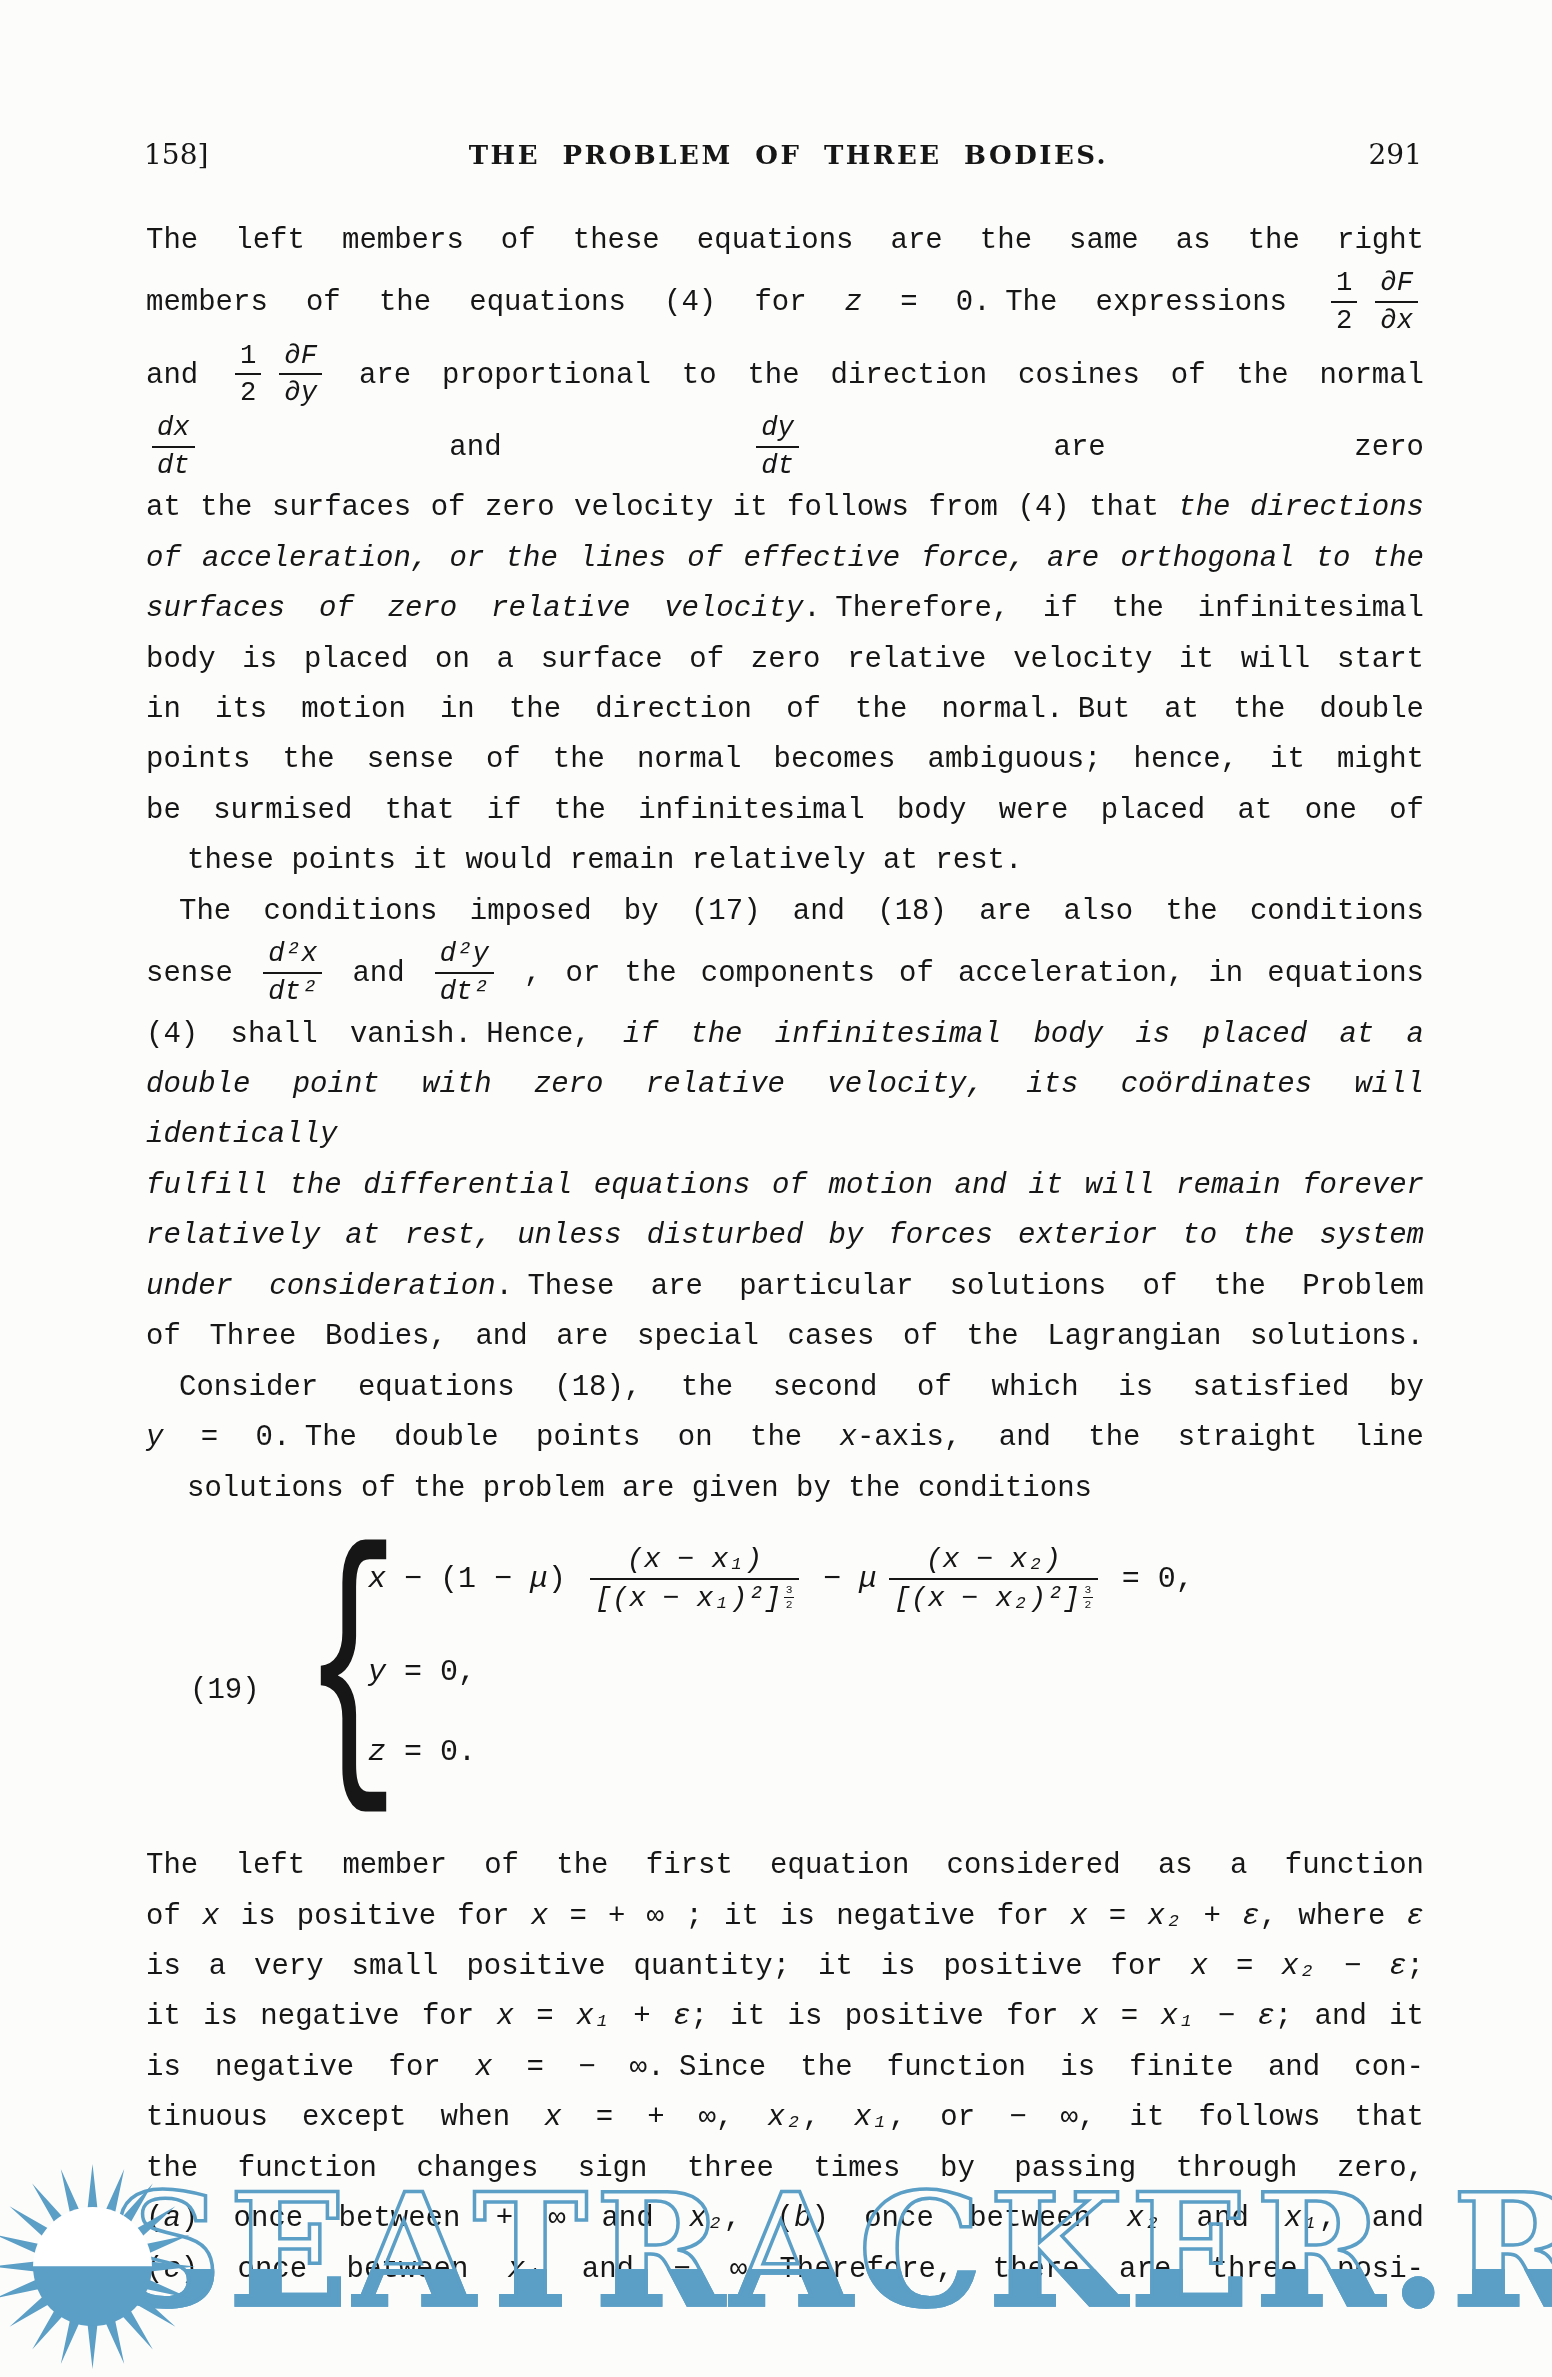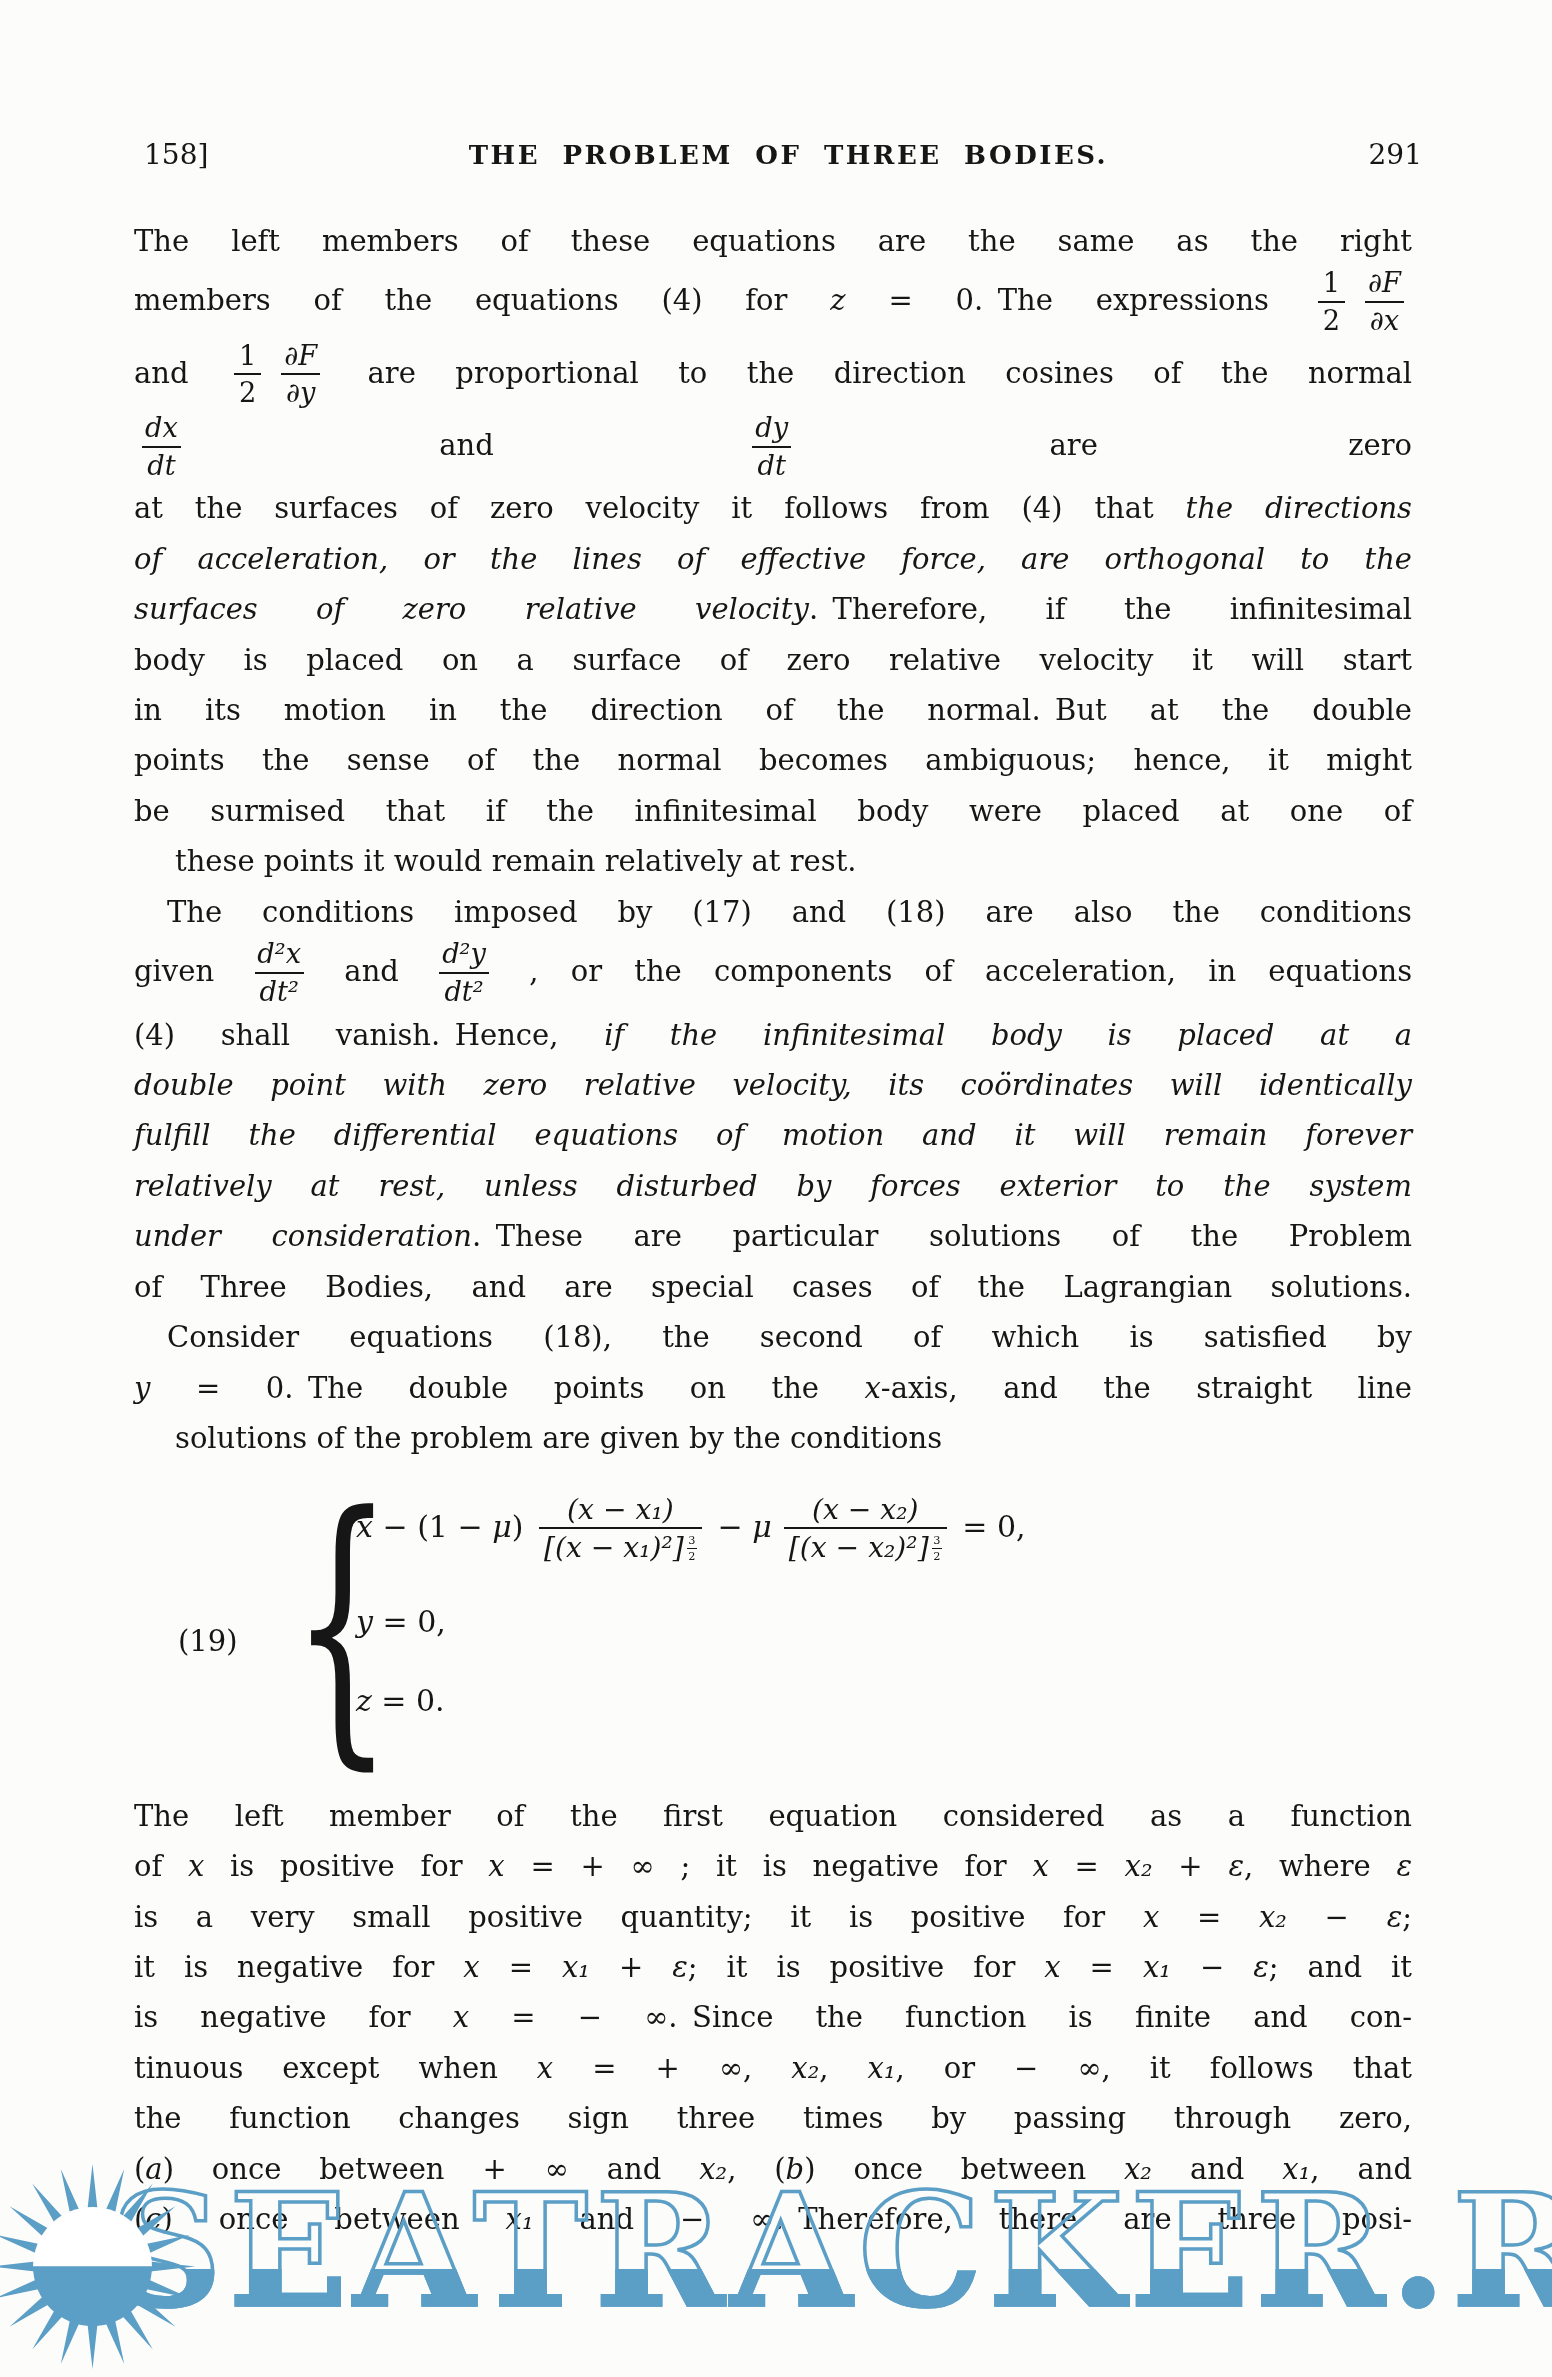--- a/index.html
+++ b/index.html
@@ -18,21 +18,21 @@
   }
   
   .header{
     position:absolute;left:144px;top:138px;width:1278px;
     display:flex;justify-content:space-between;align-items:baseline;
   }
   .header .side{font-size:28px;}
   .header .title{font-size:26px;letter-spacing:2.5px;word-spacing:11px;font-weight:600;}
   
   .body{
-    position:absolute;left:134px;top:216px;width:1278px;
+    position:absolute;left:146px;top:216px;width:1278px;font-family:Liberation Mono, monospace;
   }
   .line{
     font-size:29px;line-height:1.74;
     text-align:justify;text-align-last:justify;
   }
   .line.short{text-align:left;text-align-last:left;margin-left:41px;}
   .line.ind{text-indent:33px;}
   .it{font-style:italic;}
   
   .frac{
@@ -123,21 +123,21 @@
         <div class="line"><span class="it">of acceleration, or the lines of effective force, are orthogonal to the</span></div>
         <div class="line"><span class="it">surfaces of zero relative velocity</span><span class="tx">. Therefore, if the infinitesimal</span></div>
         <div class="line"><span class="tx">body is placed on a surface of zero relative velocity it will start</span></div>
         <div class="line"><span class="tx">in its motion in the direction of the normal. But at the double</span></div>
         <div class="line"><span class="tx">points the sense of the normal becomes ambiguous; hence, it might</span></div>
         <div class="line"><span class="tx">be surmised that if the infinitesimal body were placed at one of</span></div>
         <div class="line short"><span class="tx">these points it would remain relatively at rest.</span></div>
       </div>
     <div class="para">
         <div class="line ind"><span class="tx">The conditions imposed by (17) and (18) are also the conditions</span></div>
-        <div class="line"><span class="tx">given </span><span class="frac it">
+        <div class="line"><span class="tx">sense </span><span class="frac it">
             <span class="num">d²x</span>
             <span class="den">dt²</span>
           </span><span class="tx"> and </span><span class="frac it">
             <span class="num">d²y</span>
             <span class="den">dt²</span>
           </span><span class="tx"> , or the components of acceleration, in equations</span></div>
         <div class="line"><span class="tx">(4) shall vanish. Hence, </span><span class="it">if the infinitesimal body is placed at a</span></div>
         <div class="line"><span class="it">double point with zero relative velocity, its coördinates will identically</span></div>
         <div class="line"><span class="it">fulfill the differential equations of motion and it will remain forever</span></div>
         <div class="line"><span class="it">relatively at rest, unless disturbed by forces exterior to the system</span></div>

